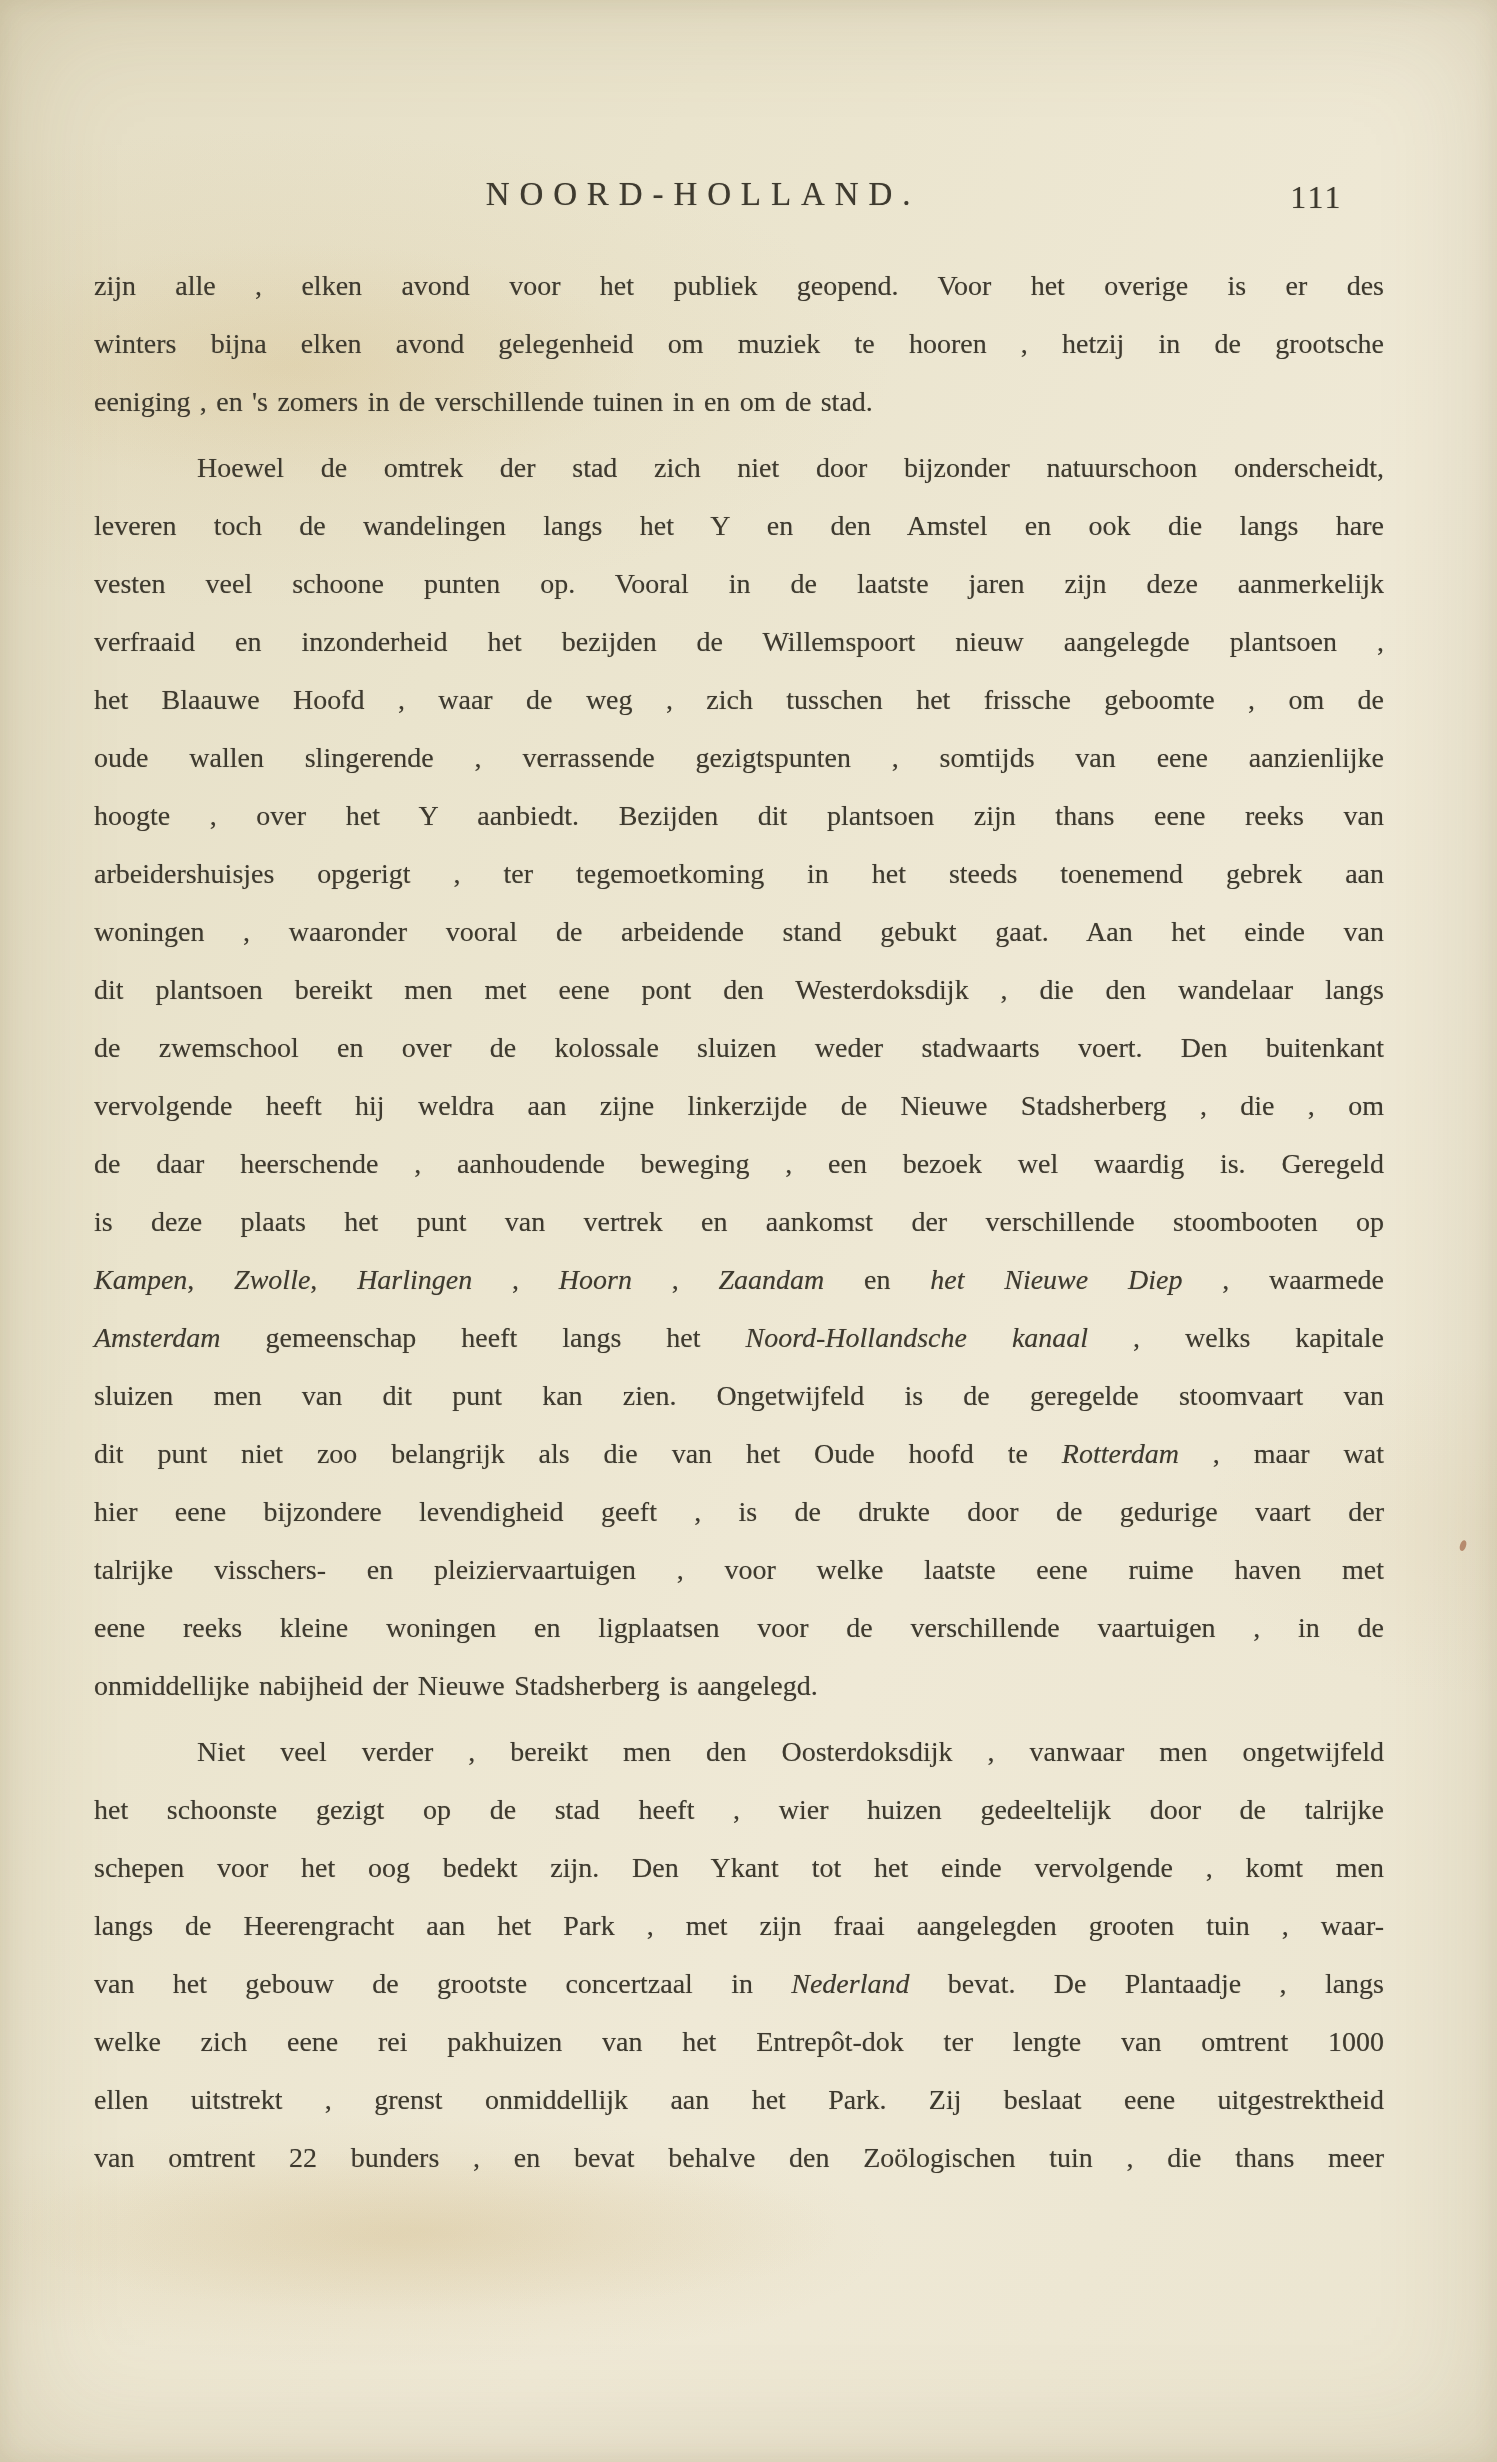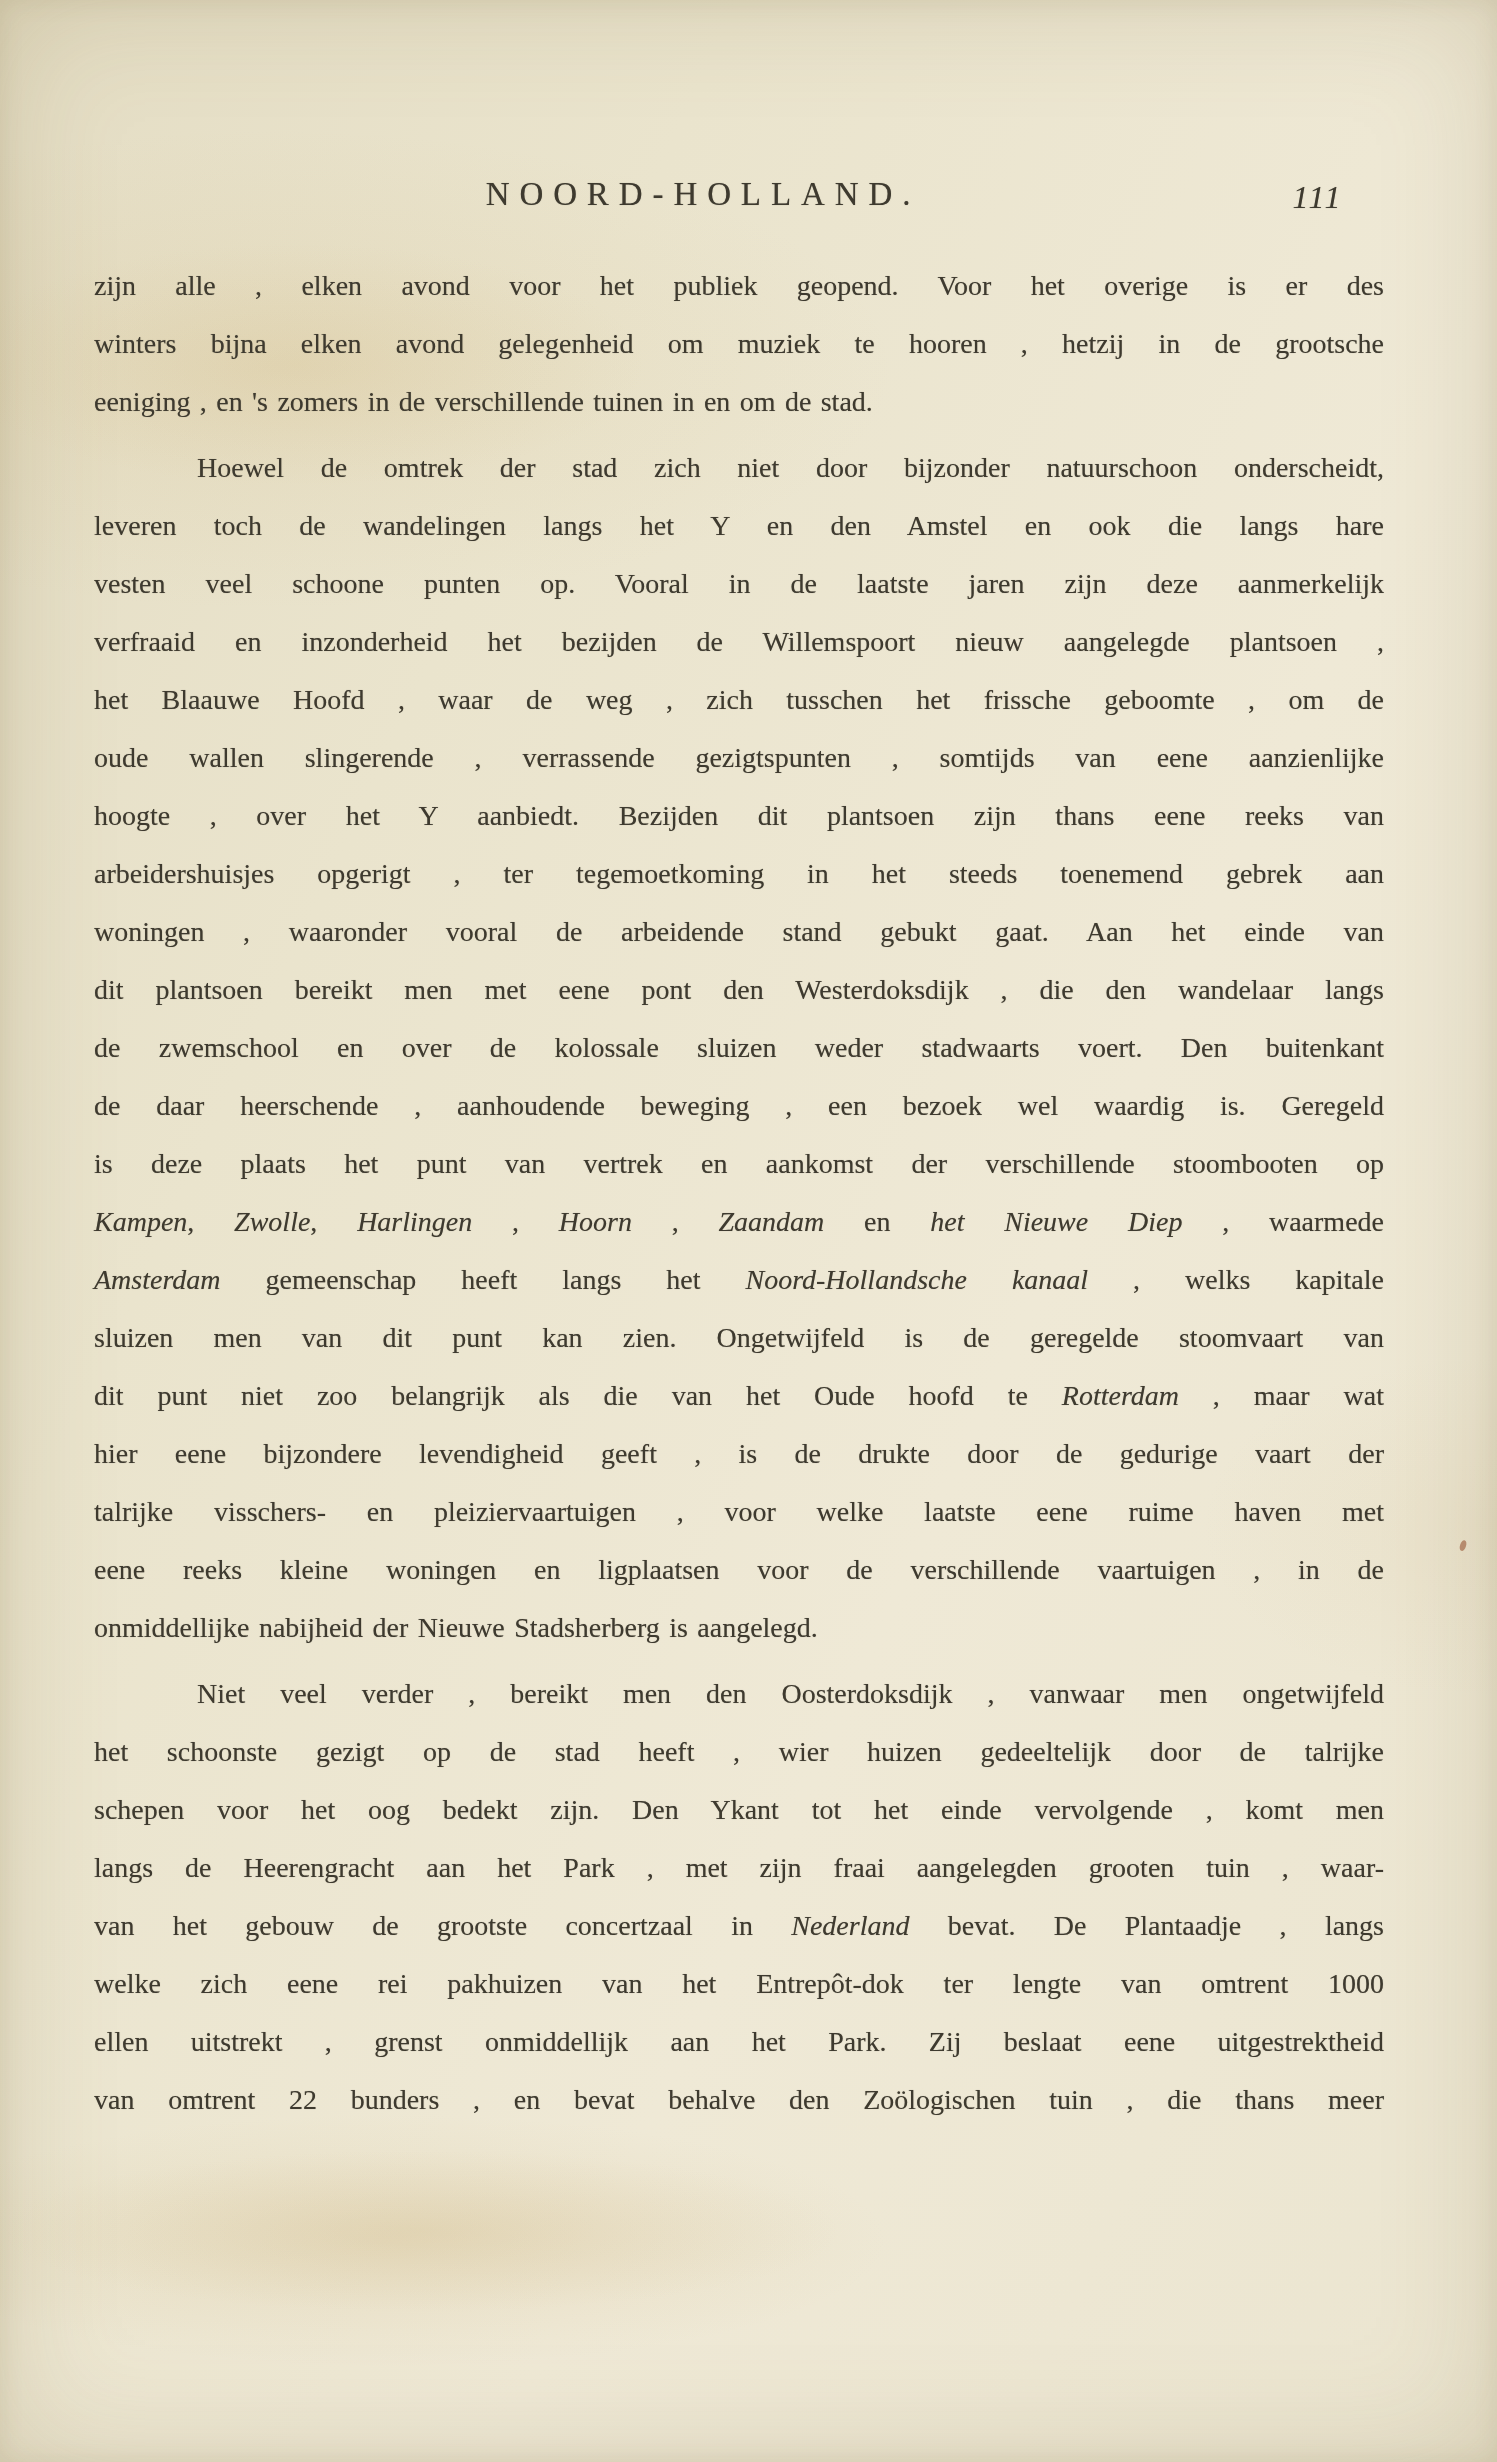--- a/index.html
+++ b/index.html
@@ -32,21 +32,20 @@
     white-space: nowrap;
     text-shadow: 0 0 0.8px rgba(62,58,47,0.55);
   }
   .page-number {
     position: absolute;
     top: 179px;
     right: 155px;
     font-size: 32px;
     letter-spacing: 2.4px;
     text-shadow: 0 0 0.8px rgba(62,58,47,0.55);
-    font-style: italic;
   }
   .page-body {
     position: absolute;
     left: 58px;
     top: 257px;
     width: 1290px;
     margin-left: 36px;
   }
   .para + .para { margin-top: 8px; }
   .line {
@@ -106,20 +105,21 @@
         <div class="line"><span>leveren toch de wandelingen langs het Y en den Amstel en ook die langs hare</span></div>
         <div class="line"><span>vesten veel schoone punten op. Vooral in de laatste jaren zijn deze aanmerkelijk</span></div>
         <div class="line"><span>verfraaid en inzonderheid het bezijden de Willemspoort nieuw aangelegde plantsoen ,</span></div>
         <div class="line"><span>het Blaauwe Hoofd , waar de weg , zich tusschen het frissche geboomte , om de</span></div>
         <div class="line"><span>oude wallen slingerende , verrassende gezigtspunten , somtijds van eene aanzienlijke</span></div>
         <div class="line"><span>hoogte , over het Y aanbiedt. Bezijden dit plantsoen zijn thans eene reeks van</span></div>
         <div class="line"><span>arbeidershuisjes opgerigt , ter tegemoetkoming in het steeds toenemend gebrek aan</span></div>
         <div class="line"><span>woningen , waaronder vooral de arbeidende stand gebukt gaat. Aan het einde van</span></div>
         <div class="line"><span>dit plantsoen bereikt men met eene pont den Westerdoksdijk , die den wandelaar langs</span></div>
         <div class="line"><span>de zwemschool en over de kolossale sluizen weder stadwaarts voert. Den buitenkant</span></div>
+        <div class="line"><span>vervolgende heeft hij weldra aan zijne linkerzijde de Nieuwe Stadsherberg , die , om</span></div>
         <div class="line"><span>de daar heerschende , aanhoudende beweging , een bezoek wel waardig is. Geregeld</span></div>
         <div class="line"><span>is deze plaats het punt van vertrek en aankomst der verschillende stoombooten op</span></div>
         <div class="line"><em>Kampen</em><span>, </span><em>Zwolle</em><span>, </span><em>Harlingen</em><span> , </span><em>Hoorn</em><span> , </span><em>Zaandam</em><span> en </span><em>het Nieuwe Diep</em><span> , waarmede</span></div>
         <div class="line"><em>Amsterdam</em><span> gemeenschap heeft langs het </span><em>Noord-Hollandsche kanaal</em><span> , welks kapitale</span></div>
         <div class="line"><span>sluizen men van dit punt kan zien. Ongetwijfeld is de geregelde stoomvaart van</span></div>
         <div class="line"><span>dit punt niet zoo belangrijk als die van het Oude hoofd te </span><em>Rotterdam</em><span> , maar wat</span></div>
         <div class="line"><span>hier eene bijzondere levendigheid geeft , is de drukte door de gedurige vaart der</span></div>
         <div class="line"><span>talrijke visschers- en pleiziervaartuigen , voor welke laatste eene ruime haven met</span></div>
         <div class="line"><span>eene reeks kleine woningen en ligplaatsen voor de verschillende vaartuigen , in de</span></div>
         <div class="line last"><span>onmiddellijke nabijheid der Nieuwe Stadsherberg is aangelegd.</span></div>

